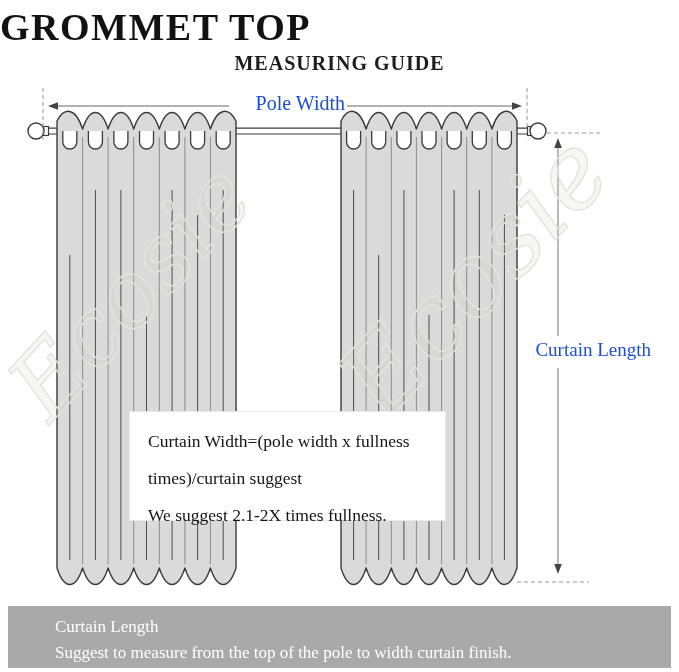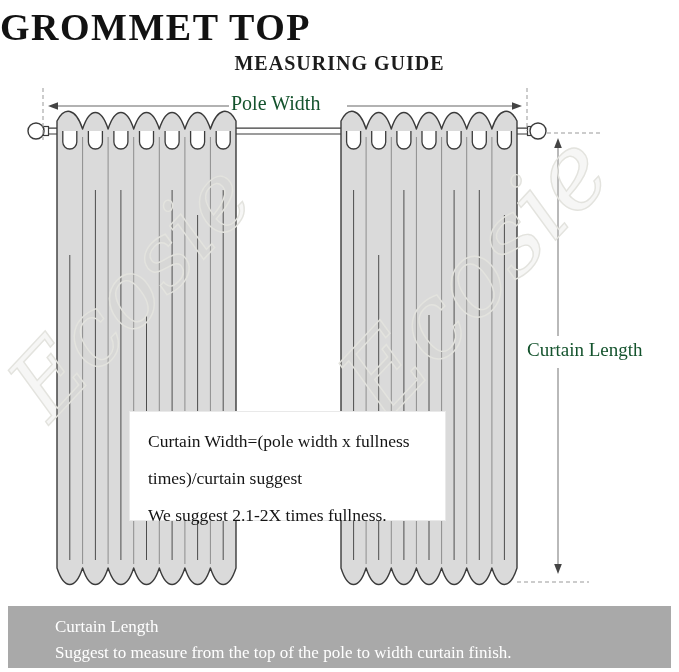--- a/index.html
+++ b/index.html
@@ -17,21 +17,21 @@
   }
   #diagram-svg{position:absolute;left:0;top:0;z-index:1;}
   .wm{
     position:absolute;z-index:2;font-family:"DejaVu Serif", serif;font-style:italic;
     color:rgba(205,205,198,0.18);-webkit-text-stroke:1.4px #e3e3de;
     white-space:nowrap;pointer-events:none;
   }
   .wm-left{left:-22px;top:238px;font-size:92px;transform:rotate(-47deg);}
   .wm-right{left:305px;top:216px;font-size:102px;transform:rotate(-47deg);}
   .measure-label{
-    position:absolute;z-index:5;color:#14532d;font-size:20px;text-align:left;
+    position:absolute;z-index:5;color:#1d4ed8;font-size:20px;text-align:right;
   }
   .pole-width-label{left:231px;top:92px;width:114px;}
   .curtain-length-label{left:527px;top:339px;width:124px;background:#ffffff;font-size:19px;}
   .info-box{
     position:absolute;z-index:6;left:129px;top:411px;width:317px;height:110px;
     background:#ffffff;border:1px solid #e9e9e9;box-sizing:border-box;
     padding:11px 0 0 18px;color:#141414;
   }
   .info-box div{font-size:17.5px;line-height:37px;white-space:nowrap;}
   .footer-bar{

